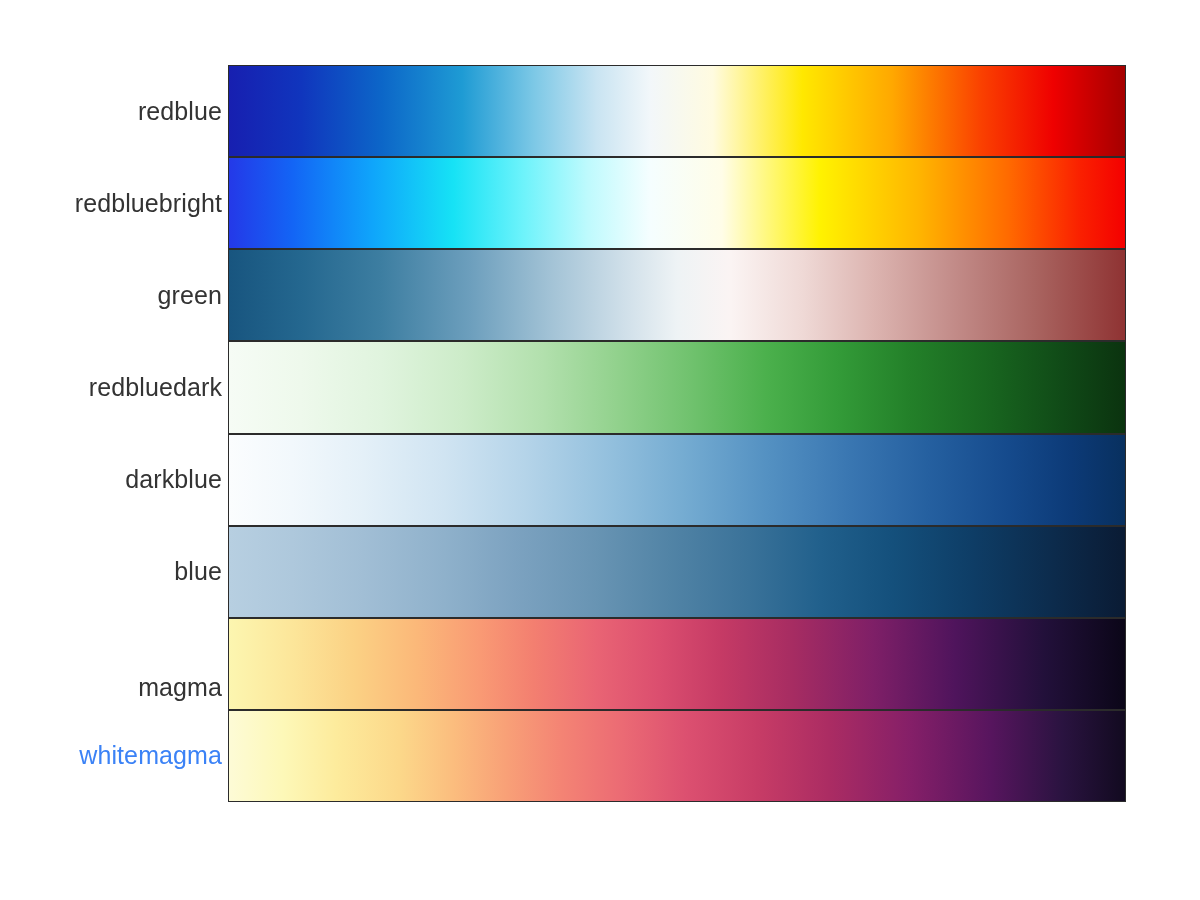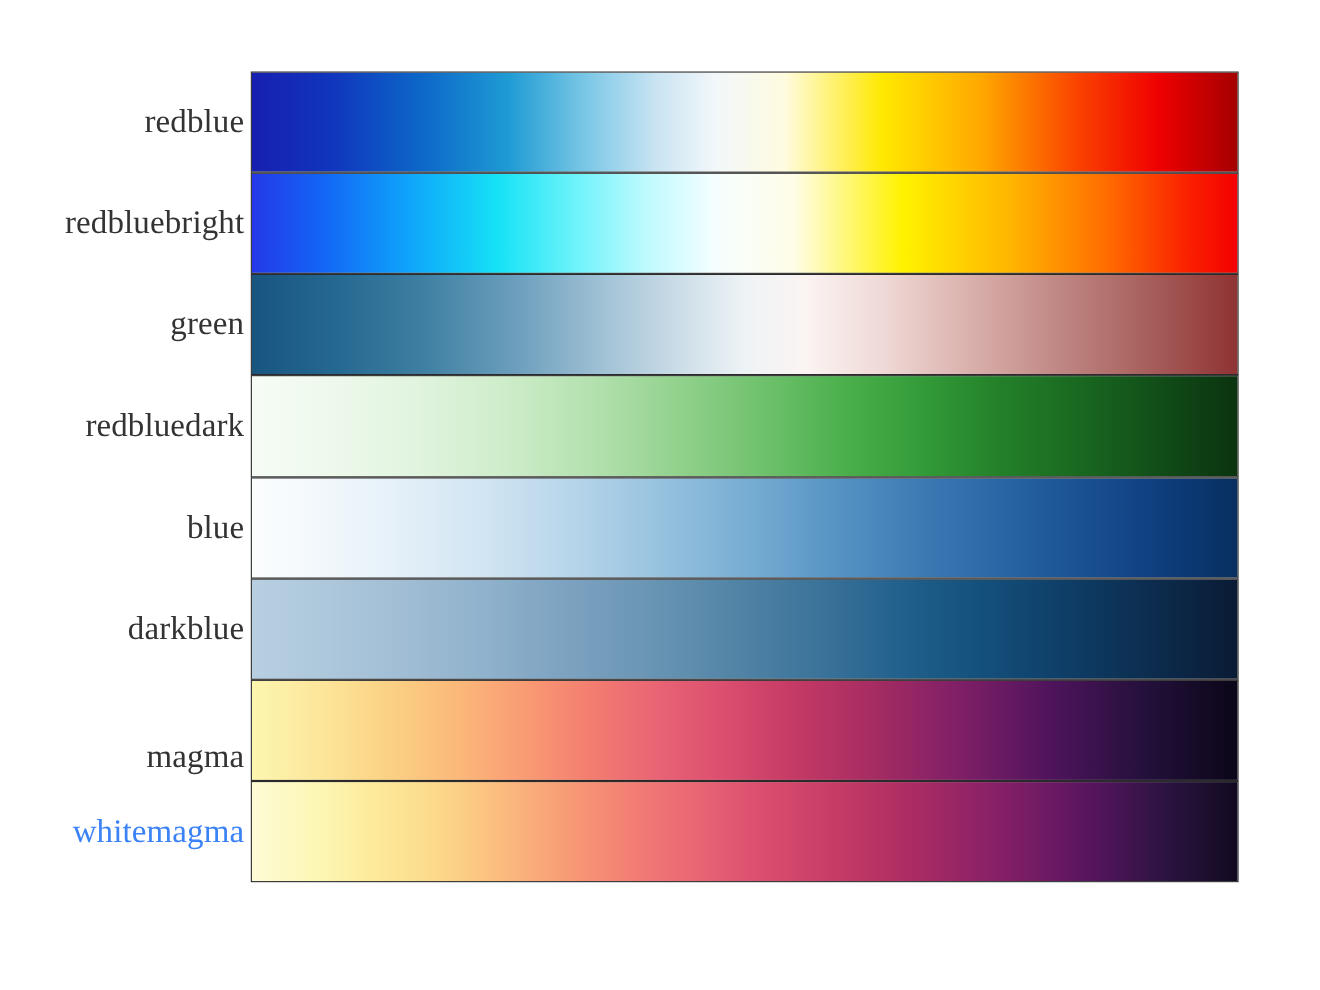--- a/index.html
+++ b/index.html
@@ -60,26 +60,25 @@
 
   .label-cell {
     flex: 1 1 0;
     min-height: 0;
     display: flex;
     align-items: center;
     justify-content: flex-end;
   }
 
   .cmap-label {
-    font-size: 30px;
+    font-size: 25px;
     color: #333333;
     line-height: 1;
     white-space: nowrap;
     letter-spacing: 0.1px;
-    font-family: Liberation Serif, serif;
   }
 </style>
 </head>
 <body>
 
 <div id="figure" style="background: rgb(255, 255, 255);">
 
   <div id="label-column">
     <div class="label-cell">
       <span class="cmap-label" style="color: rgb(51, 51, 51);">redblue</span>
@@ -87,24 +86,24 @@
     <div class="label-cell">
       <span class="cmap-label" style="color: rgb(51, 51, 51);">redbluebright</span>
     </div>
     <div class="label-cell">
       <span class="cmap-label" style="color: rgb(51, 51, 51);">green</span>
     </div>
     <div class="label-cell">
       <span class="cmap-label" style="color: rgb(51, 51, 51);">redbluedark</span>
     </div>
     <div class="label-cell">
-      <span class="cmap-label" style="color: rgb(51, 51, 51);">blue</span>
+      <span class="cmap-label" style="color: rgb(51, 51, 51);">darkblue</span>
     </div>
     <div class="label-cell">
-      <span class="cmap-label" style="color: rgb(51, 51, 51);">darkblue</span>
+      <span class="cmap-label" style="color: rgb(51, 51, 51);">blue</span>
     </div>
     <div class="label-cell">
       <span class="cmap-label" style="color: rgb(51, 51, 51); margin-top: 48px;">magma</span>
     </div>
     <div class="label-cell">
       <span class="cmap-label" style="color: #3b82f6; text-align: center;">whitemagma</span>
     </div>
   </div>
 
   <div id="colormap-stack">

